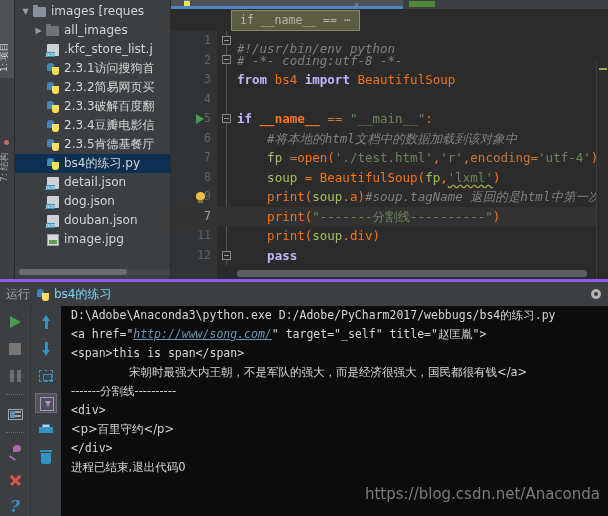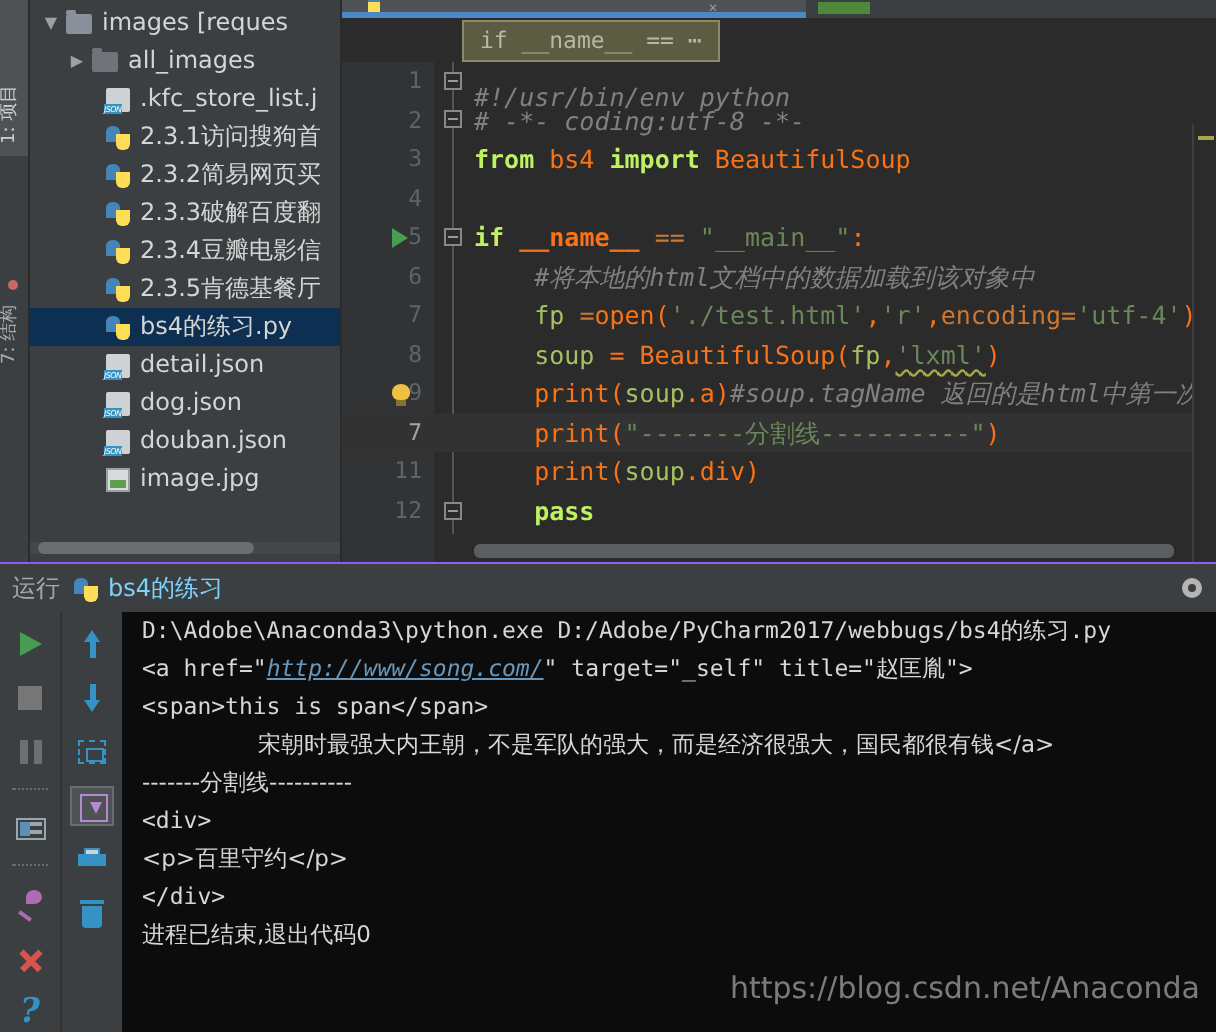--- a/index.html
+++ b/index.html
@@ -107,21 +107,21 @@
     position: relative;
     margin-right: 3px;
   }
   .tlabel {
     overflow: hidden;
     text-overflow: clip;
     white-space: nowrap;
   }
   .indent1 { padding-left: 4px; }
   .indent2 { padding-left: 17px; }
-  .indent3 { padding-left: 23px; }
+  .indent3 { padding-left: 17px; }
 
   
   .ic-folder {
     position: absolute; left: 1px; top: 3px;
     width: 13px; height: 10px;
     background: #8a9099;
     border-radius: 1px;
   }
   .ic-folder:before {
     content: "";
@@ -347,21 +347,21 @@
     font-size: 12.5px;
     white-space: pre;
     font-family: "DejaVu Sans Mono", monospace;
   }
   .cline.hl {
     left: 0;
     right: 0;
     background: #323232;
   }
   .cline.hl .inner { padding-left: 20px; display: block; }
-  .kw  { color: #bef264; font-weight: bold; }
+  .kw  { color: #c4b5fd; font-weight: bold; }
   .str { color: #6a8759; }
   .cmt { color: #808080; font-style: italic; }
   .def { color: #f97316; }
   .orange { color: #cc7832; }
   .redish { color: #a5c261; }
   .warn-underline {
     text-decoration: underline wavy #a5a54a;
     text-underline-offset: 2px;
   }
   .editor-hscroll {
@@ -383,21 +383,21 @@
     right: 1px;
     width: 8px; height: 2px;
   }
 
   
   .runwin {
     flex: 1 1 auto;
     background: #3c3f41;
     display: flex;
     flex-direction: column;
-    border-top: 1px solid #8b5cf6;
+    border-top: 3px solid #8b5cf6;
     position: relative;
   }
   .runheader {
     height: 24px;
     display: flex;
     align-items: center;
     padding-left: 6px;
     font-size: 12px;
     color: #b0b0b0;
     position: relative;

